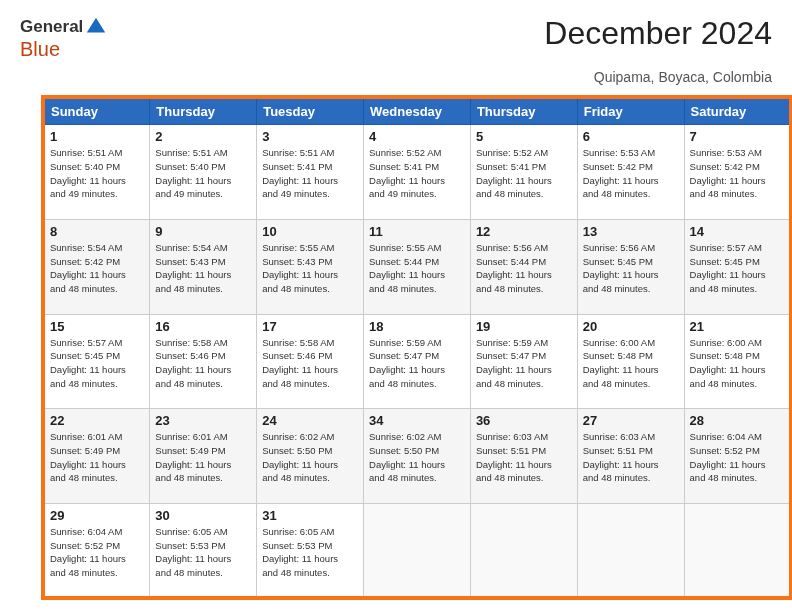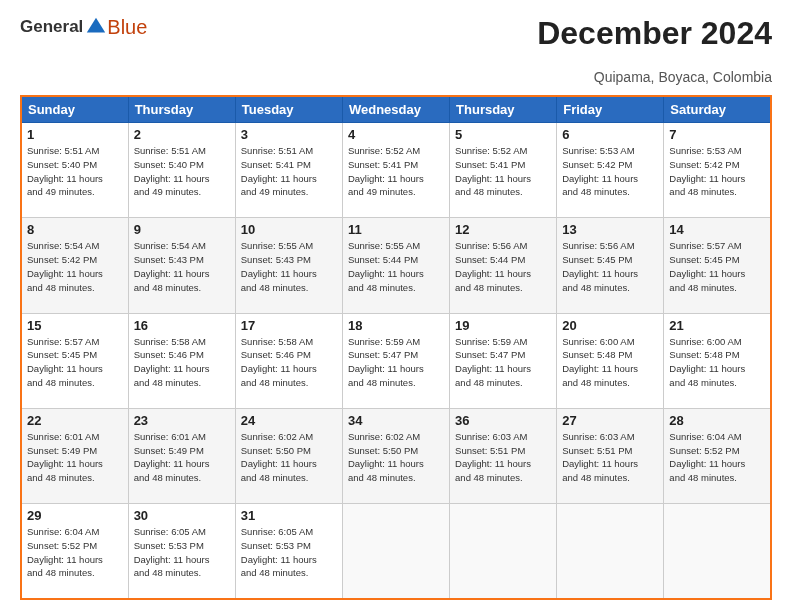--- a/index.html
+++ b/index.html
@@ -18,21 +18,21 @@
       flex-direction: column;
     }
     .header {
       display: flex;
       justify-content: space-between;
       align-items: flex-start;
       margin-bottom: 10px;
     }
     .logo {
       display: flex;
-      flex-direction: row;
+      flex-direction: column;
       align-items: flex-start;
     }
     .logo-text {
       display: flex;
       align-items: center;
       font-size: 18px;
       font-weight: bold;
       color: #333;
     }
     .logo-general { color: #333; font-size: 17px; }
@@ -40,35 +40,36 @@
     .logo-icon {
       width: 22px;
       height: 22px;
       margin-left: 2px;
     }
     .title-block {
       text-align: right;
     }
     .month-title {
       font-size: 32px;
-      font-weight: bold;
+      font-weight: normal;
       color: #222;
       line-height: 1.1;
     }
     .location {
       font-size: 14px;
       color: #555;
       margin-top: 18px;
     }
     .calendar {
       flex: 1;
-      border: 2px solid #f97316;
+      border: 4px solid #f97316;
       border-collapse: collapse;
       width: 100%;
       table-layout: fixed;
+      margin-left: 21px;
     }
     .calendar th {
       background: #2a6bbf;
       color: white;
       text-align: left;
       padding: 5px 6px;
       font-size: 13px;
       font-weight: bold;
       border: 1px solid #1a5aaa;
     }

